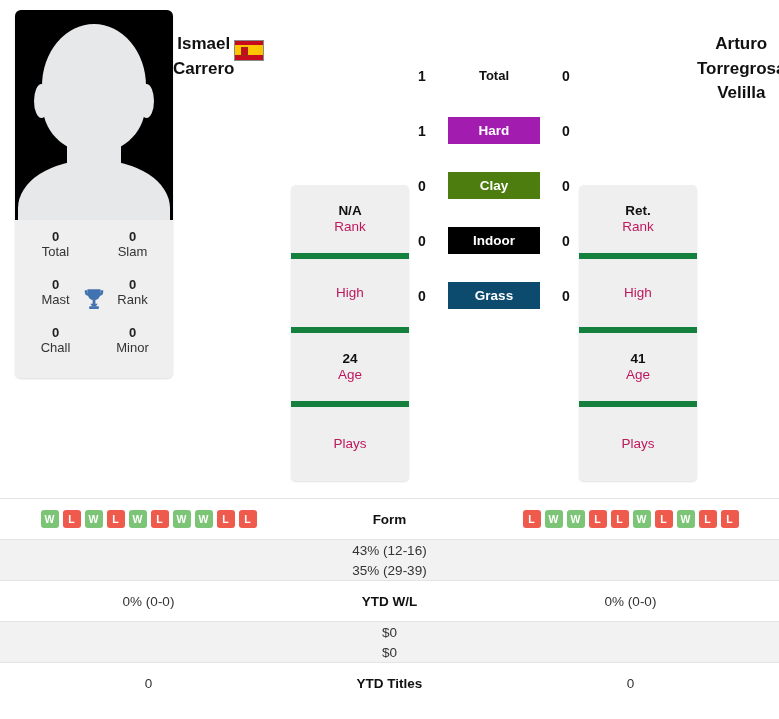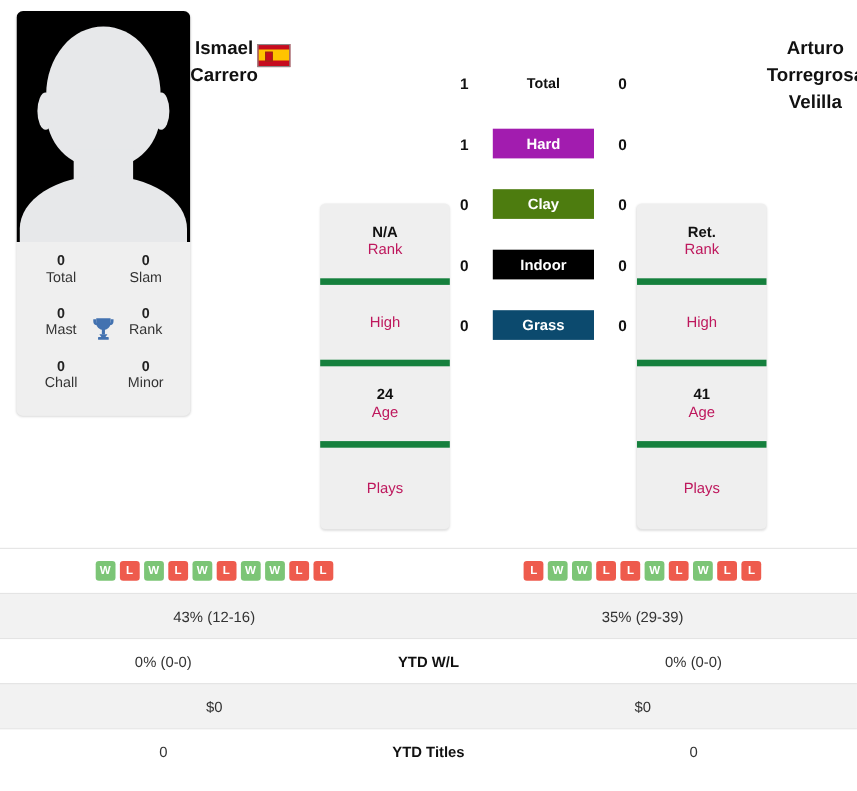--- a/index.html
+++ b/index.html
@@ -204,21 +204,21 @@
   }
 
   
   .cmp-table { width: 779px; }
   .cmp-row {
     display: flex;
     align-items: center;
     height: 41px;
     border-top: 1px solid #e4e4e4;
   }
-  .cmp-row.shaded { background: #f2f2f2; }
+  .cmp-row.shaded { background: #f2f2f2; flex-direction: column; }
   .cmp-left, .cmp-right {
     flex: 1 1 0;
     display: flex;
     align-items: center;
     justify-content: center;
     font-size: 13.5px;
     color: #333;
     gap: 4px;
     padding: 0 8px;
   }
@@ -388,20 +388,21 @@
         <span class="badge" style="background: rgb(238, 91, 77);">L</span>
         <span class="badge" style="background: rgb(124, 197, 118);">W</span>
         <span class="badge" style="background: rgb(238, 91, 77);">L</span>
         <span class="badge" style="background: rgb(124, 197, 118);">W</span>
         <span class="badge" style="background: rgb(238, 91, 77);">L</span>
         <span class="badge" style="background: rgb(124, 197, 118);">W</span>
         <span class="badge" style="background: rgb(124, 197, 118);">W</span>
         <span class="badge" style="background: rgb(238, 91, 77);">L</span>
         <span class="badge" style="background: rgb(238, 91, 77);">L</span>
       </div>
+    <div class="cmp-mid">Form</div>
     <div class="cmp-right" id="right-form">
         <span class="badge" style="background: rgb(238, 91, 77);">L</span>
         <span class="badge" style="background: rgb(124, 197, 118);">W</span>
         <span class="badge" style="background: rgb(124, 197, 118);">W</span>
         <span class="badge" style="background: rgb(238, 91, 77);">L</span>
         <span class="badge" style="background: rgb(238, 91, 77);">L</span>
         <span class="badge" style="background: rgb(124, 197, 118);">W</span>
         <span class="badge" style="background: rgb(238, 91, 77);">L</span>
         <span class="badge" style="background: rgb(124, 197, 118);">W</span>
         <span class="badge" style="background: rgb(238, 91, 77);">L</span>

